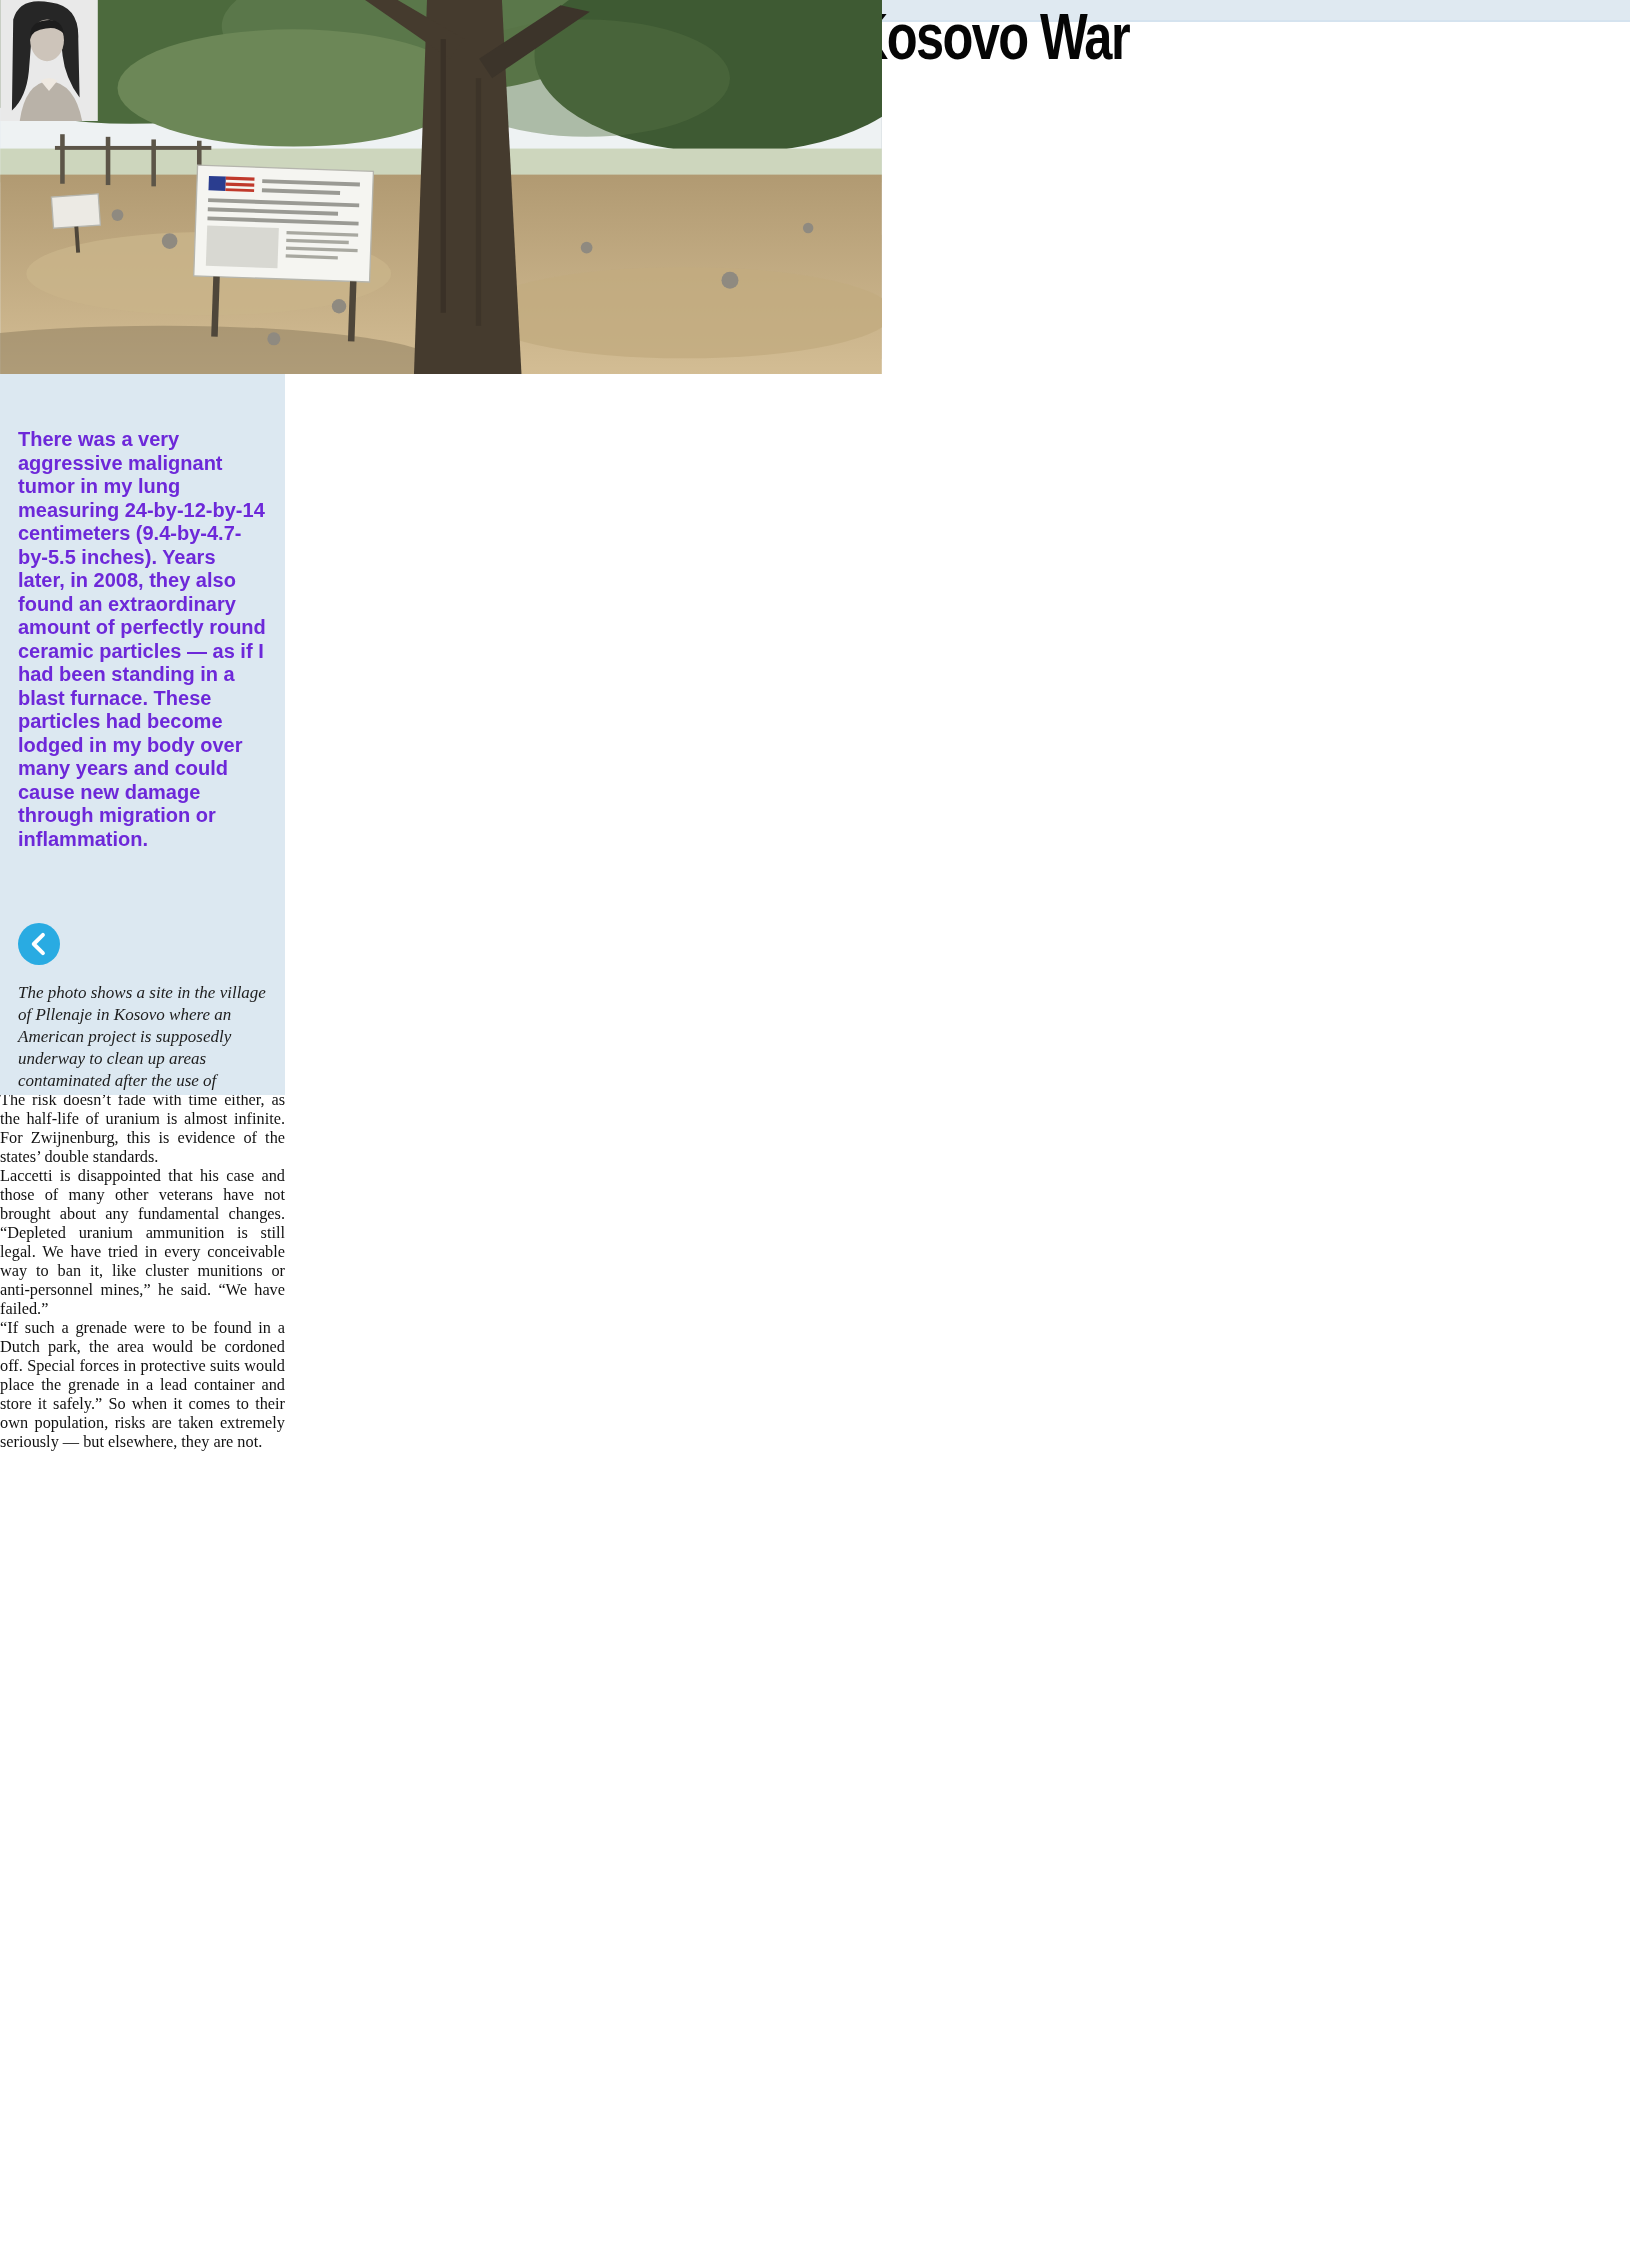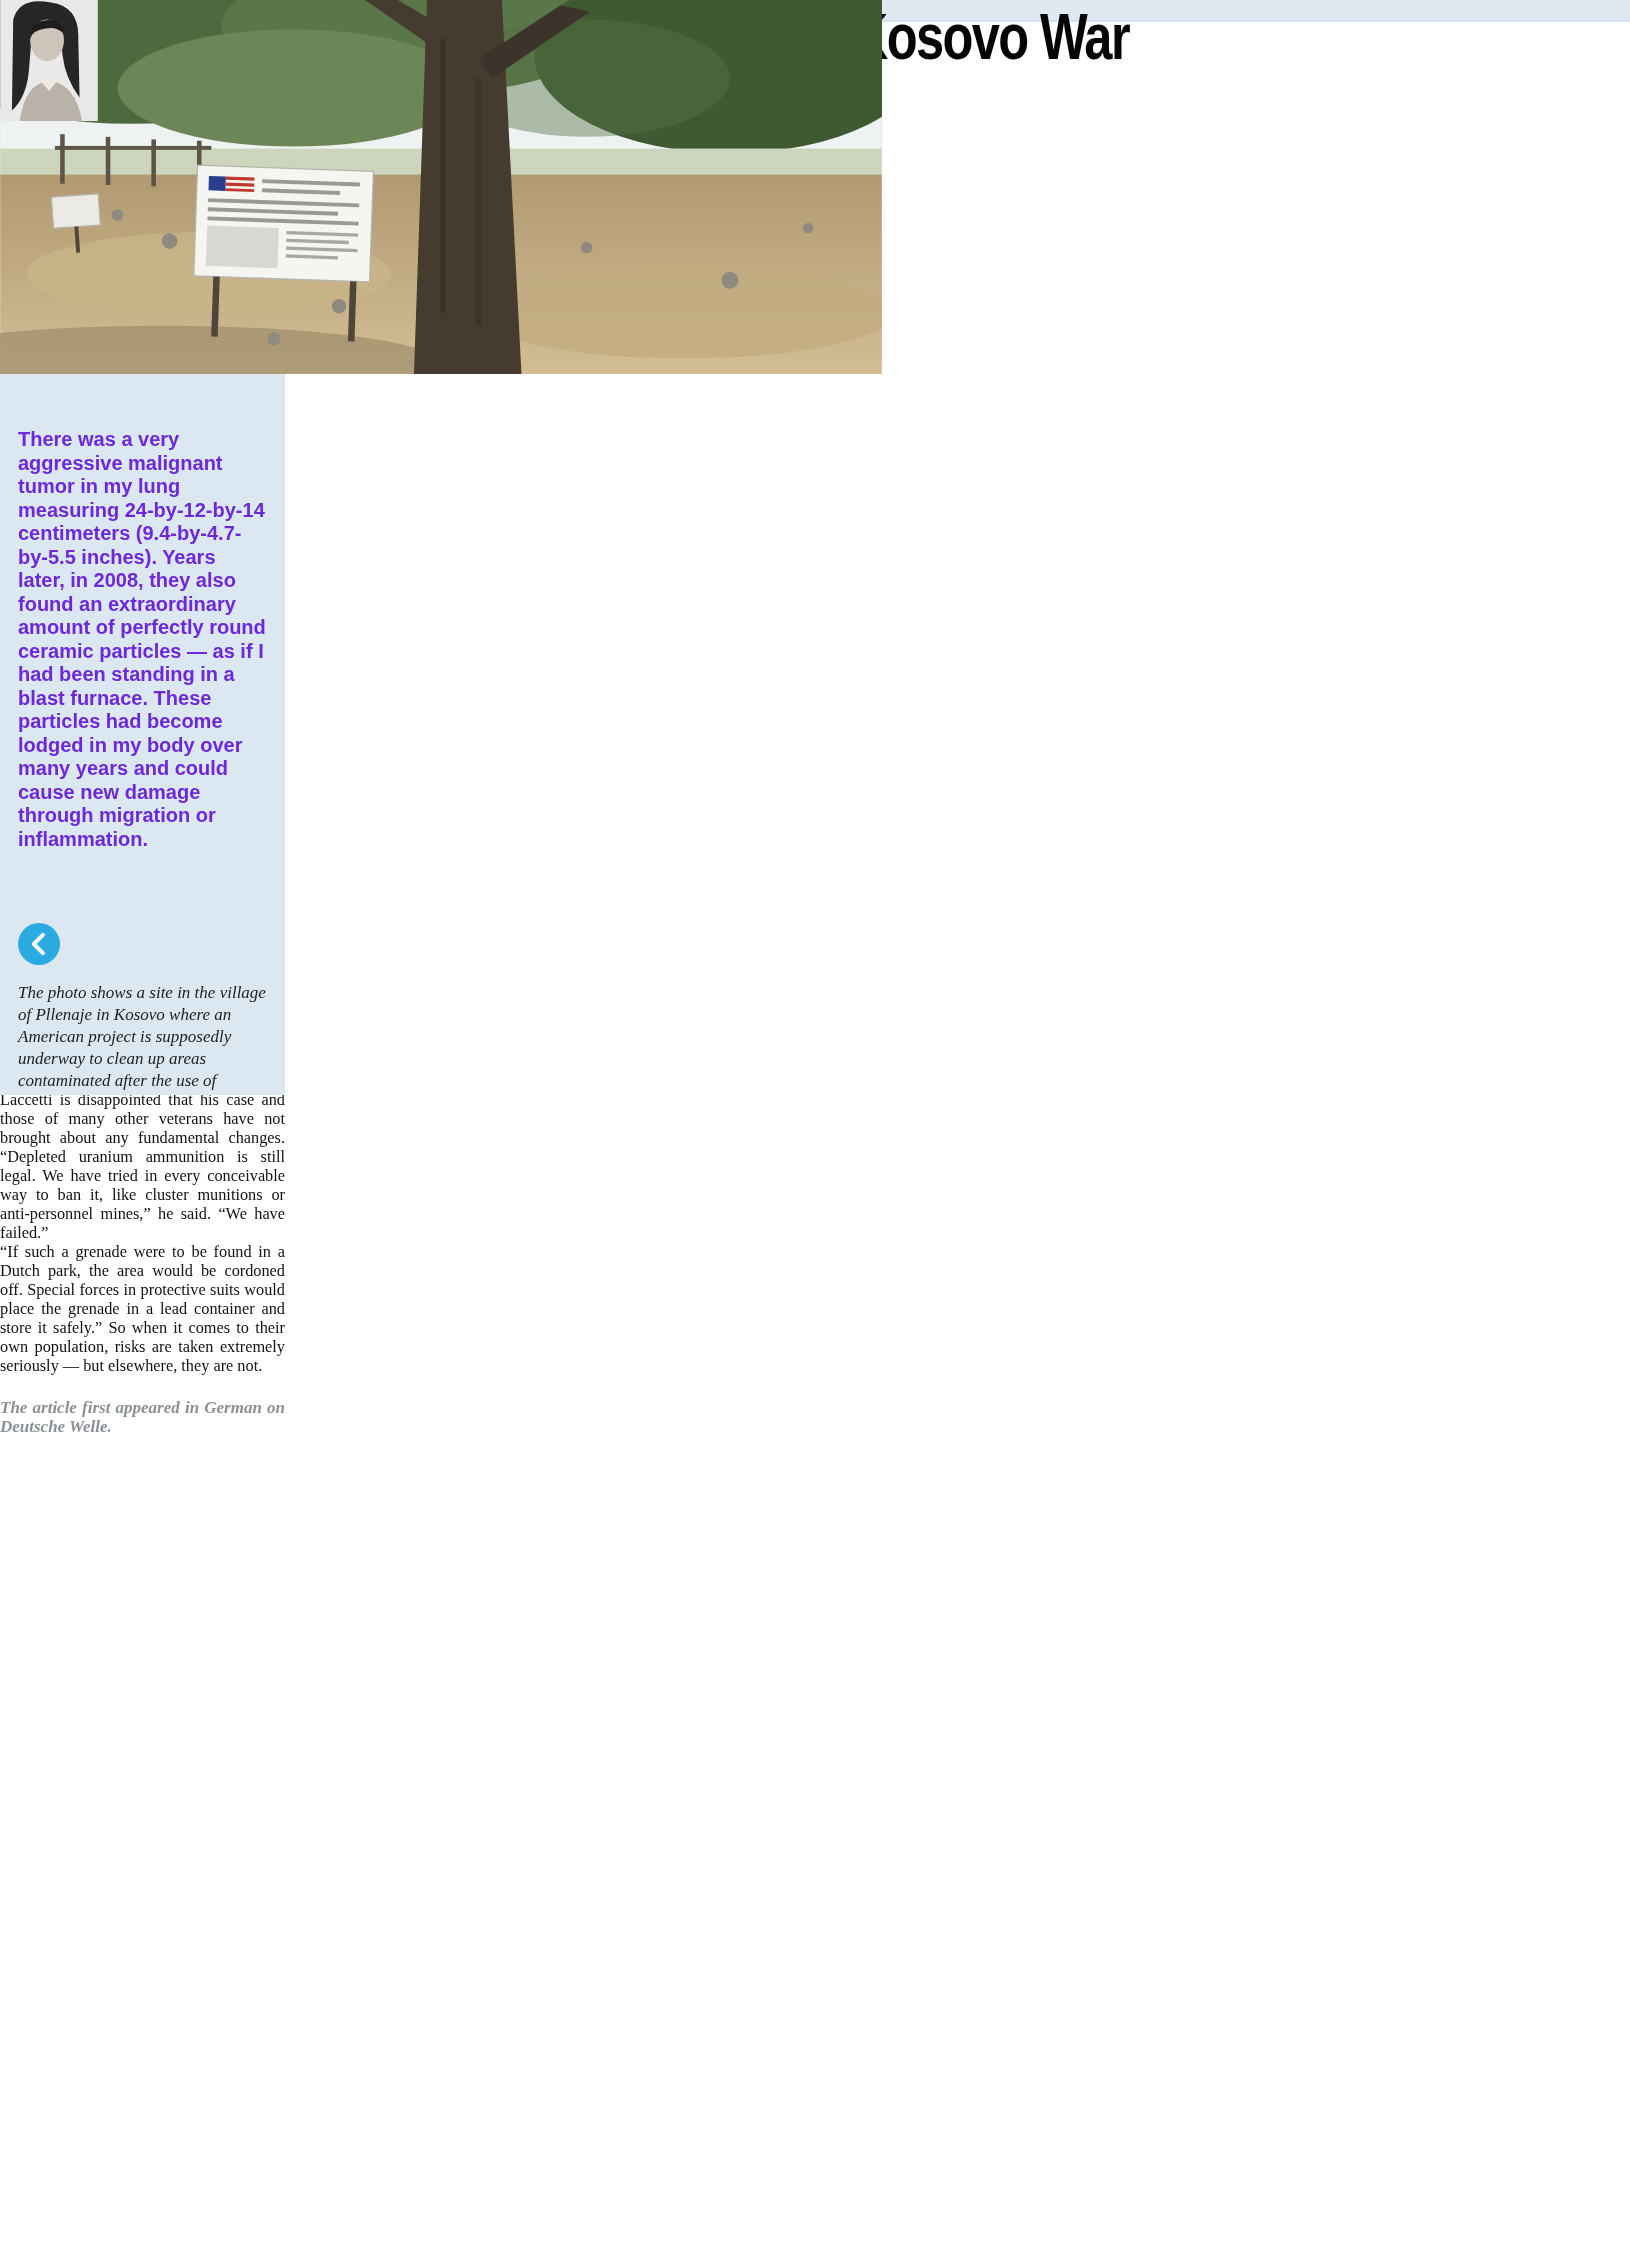--- a/index.html
+++ b/index.html
@@ -228,20 +228,21 @@
 <div class="abs col mcolD">
     <p><span>16 years.</span></p>
     <p><span>“My conclusion is it is extremely difficult to make a definitive statement,” he admits, because depleted uranium only has an effect when it enters the body, usually in the form of fine dust particles that are inhaled. “But the exact amount that people actually absorb has never been properly measured. There are very few reliable long-term studies.”</span></p>
     <p><span>The causes of cancer are often difficult to pinpoint. Unhealthy lifestyles, environmental influences, genetic predisposition, and many other factors contribute to the number of cases.</span></p>
     <p><span>“It’s difficult to prove,” says Zwijnenburg. “Have those affected ever touched a DU grenade or been near a contaminated tank? Uranium can take a year to penetrate the skin. Doctors cannot make any claims if it is not completely clear. People are looking for a clear cause, but the reality is far more complex.”</span></p>
     <div class="subhead"><span>Did NATO do enough to clean up Kosovo?</span></div>
     <p><span>In 2002, the United Nations passed a resolution obliging countries to inform affected states after the use of uranium ammunition and to assist in the cleanup of contaminated areas. It is unclear to what extent NATO fulfilled this responsibility in Kosovo — the NATO peacekeeping force KFOR, which has been stationed there since the end of the fighting to secure peace, does not provide any information.</span></p>
     <p><span>Visits to the sites show that the population in many regions of Kosovo is unaware of the potential risks, and decontamination measures have not been carried out, except at one site in the west of the country, in the village of Lugbunari near Gjakova.</span></p>
     <p><span>“NATO could be criticized for using these weapons,” said expert Wim Zwijnenburg, “but even more so for not carrying out clean-up operations after the war. There are clear protection protocols for soldiers — but for civilians? Nothing. It is unacceptable to use toxic ammunition and then simply turn away.”</span></p>
     <p><span>Officially, the material that DU ammunition is made of is classified as low- to medium-level radioactive waste. But, Zwijnenburg said, “In humid climates such as the Balkans, shells can corrode and disintegrate, leaving behind dangerous residues.”</span></p>
+    <p><span>The risk doesn’t fade with time either, as the half-life of uranium is almost infinite. For Zwijnenburg, this is evidence of the states’ double standards.</span></p>
     <p><span>Laccetti is disappointed that his case and those of many other veterans have not brought about any fundamental changes. “Depleted uranium ammunition is still legal. We have tried in every conceivable way to ban it, like cluster munitions or anti-personnel mines,” he said. “We have failed.”</span></p>
     <p><span>“If such a grenade were to be found in a Dutch park, the area would be cordoned off. Special forces in protective suits would place the grenade in a lead container and store it safely.” So when it comes to their own population, risks are taken extremely seriously — but elsewhere, they are not.</span></p>
     <p class="tagline"><span>The article first appeared in German on Deutsche Welle.</span></p>
   </div>
 
 <div class="abs panel">
   <div class="chev chev-up">
     <svg viewBox="0 0 64 64">
         <polyline points="18,38 32,24 46,38" fill="none" stroke="#fff" stroke-width="6" stroke-linecap="round" stroke-linejoin="round"></polyline>
       </svg>

